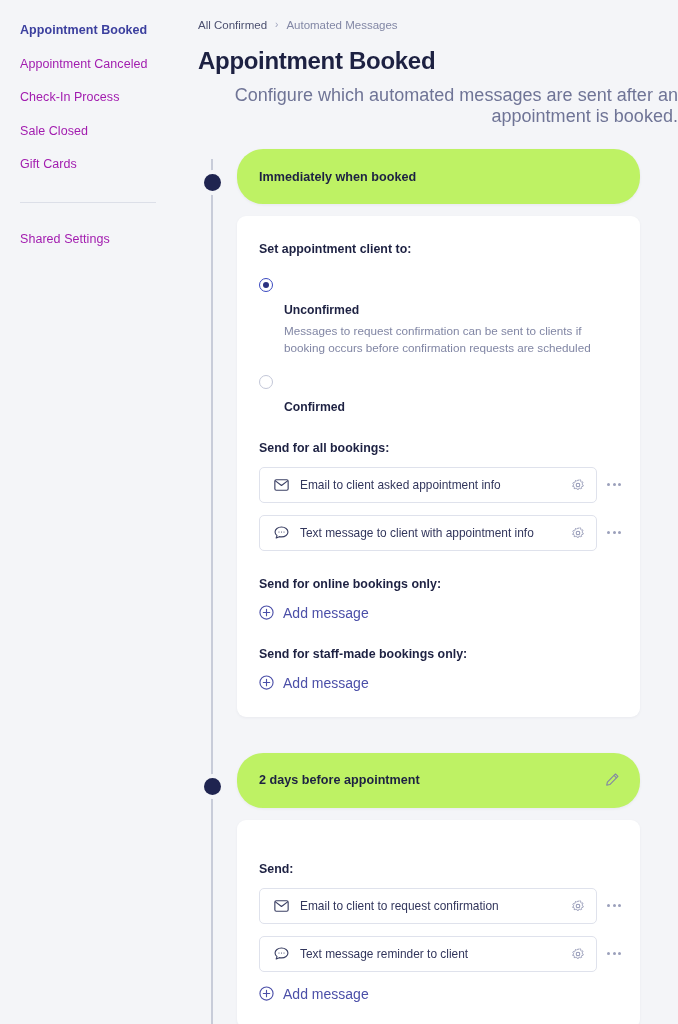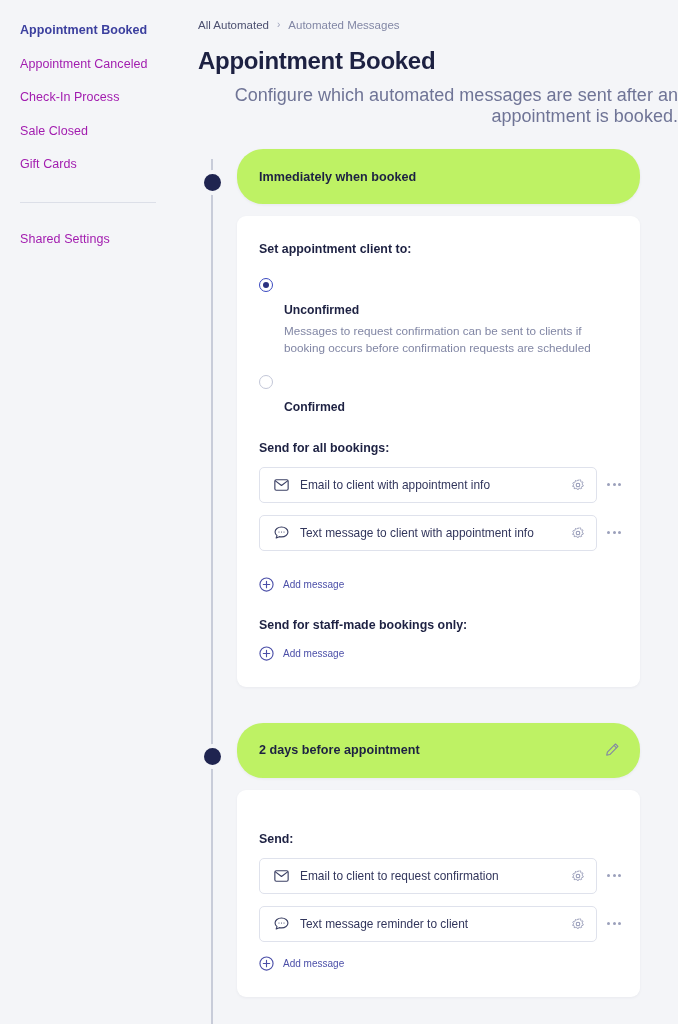--- a/index.html
+++ b/index.html
@@ -287,21 +287,21 @@
     margin-top: 14px;
     cursor: pointer;
     width: max-content;
   }
   .add-icon {
     width: 15px; height: 15px;
     display: flex; align-items: center; justify-content: center;
     color: #4b4fa8;
   }
   .add-label {
-    font-size: 10px;
+    font-size: 14px;
     color: #4b4fa8;
     letter-spacing: 0.01px;
   }
 
   .edit-icon {
     color: #8186a4;
     display: flex;
     align-items: center;
     cursor: pointer;
   }
@@ -317,21 +317,21 @@
   <div class="nav-item">Check-In Process</div>
   <div class="nav-item">Sale Closed</div>
   <div class="nav-item">Gift Cards</div>
   <div class="nav-divider"></div>
   <div class="nav-item">Shared Settings</div>
 </nav>
 
 <main class="main">
 
   <div class="breadcrumb">
-    <span class="crumb-link">All Automated</span>
+    <span class="crumb-link">All Confirmed</span>
     <span class="crumb-sep">›</span>
     <span class="crumb-current">Automated Messages</span>
   </div>
 
   <h1 class="page-title">Appointment Booked</h1>
   <p class="page-subtitle">Configure which automated messages are sent after an appointment is booked.</p>
 
   <div class="timeline">
     <div class="timeline-rail"></div>
 
@@ -367,21 +367,21 @@
           <div class="section-label">Send for all bookings:</div>
 
           <div class="msg-row">
             <div class="msg-box">
               <span class="msg-icon">
                 <svg width="15" height="12" viewBox="0 0 16 13" fill="none" stroke="currentColor" stroke-width="1.25">
                   <rect x="0.8" y="0.8" width="14.4" height="11.4" rx="1.6"></rect>
                   <path d="M1.4 2 8 7 14.6 2" stroke-linecap="round" stroke-linejoin="round"></path>
                 </svg>
               </span>
-              <span class="msg-label">Email to client with appointment info</span>
+              <span class="msg-label">Email to client asked appointment info</span>
               <span class="msg-gear">
                 <svg width="14" height="14" viewBox="0 0 16 16" fill="none" stroke="currentColor" stroke-width="1.15">
                   <circle cx="8" cy="8" r="2.1"></circle>
                   <path d="M8 1.3l1.5.55.95-1.0 1.35 1.0-.35 1.35 1.2.85 1.35-.35.7 1.55-1.1.9.2 1.45 1.25.6-.45 1.65-1.4-.05-.75 1.25.55 1.3-1.5.8-1.0-1.0-1.4.35-.45 1.35h-1.7l-.45-1.35-1.4-.35-1.0 1.0-1.5-.8.55-1.3-.75-1.25-1.4.05L.75 9.2 2 8.6l.2-1.45-1.1-.9.7-1.55 1.35.35 1.2-.85L4 2.85 5.35 1.85l.95 1.0z" transform="scale(0.86) translate(1.3,1.3)"></path>
                 </svg>
               </span>
             </div>
             <div class="msg-kebab">
               <span></span>
                 <span></span>
@@ -409,20 +409,21 @@
             </div>
             <div class="msg-kebab">
               <span></span>
                 <span></span>
                 <span></span>
             </div>
           </div>
         </div>
 
         <div class="group">
+          <div class="section-label">Send for online bookings only:</div>
           <div class="add-row">
             <span class="add-icon">
               <svg width="15" height="15" viewBox="0 0 16 16" fill="none" stroke="currentColor" stroke-width="1.2">
                 <circle cx="8" cy="8" r="7"></circle>
                 <path d="M8 4.6v6.8M4.6 8h6.8" stroke-linecap="round"></path>
               </svg>
             </span>
             <span class="add-label">Add message</span>
           </div>
         </div>

